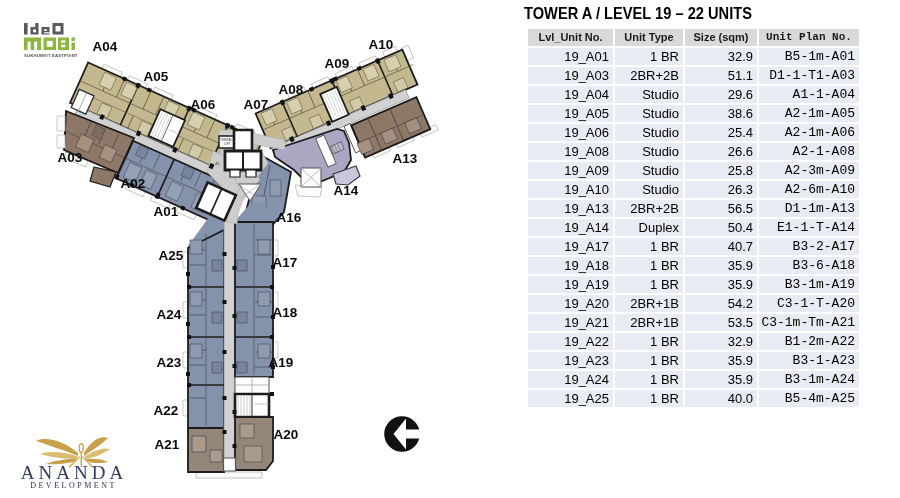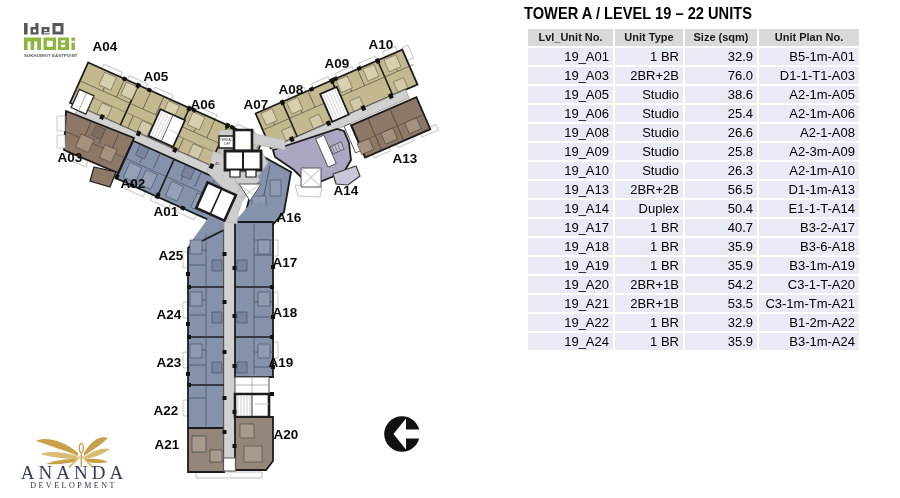--- a/index.html
+++ b/index.html
@@ -4,21 +4,21 @@
 <style>
 html,body{margin:0;padding:0;background:#fff;width:900px;height:498px;overflow:hidden;}
 body{font-family:"Liberation Sans", sans-serif;}
 #page{position:relative;width:900px;height:498px;background:#fff;}
 #plan{position:absolute;left:0;top:0;font-family:"Liberation Sans", sans-serif;}
 #title{position:absolute;left:524px;top:4px;font-size:16.5px;font-weight:bold;color:#000;white-space:nowrap;transform:scaleX(0.888);transform-origin:left center;}
 #tbl{position:absolute;left:528px;top:29px;border-collapse:collapse;table-layout:fixed;}
 #tbl td,#tbl th{font-size:13px;padding:0 4px 0 0;height:17px;line-height:17px;text-align:right;overflow:hidden;white-space:nowrap;border-right:2px solid #fff;border-bottom:2px solid #fff;}
 #tbl th{background:#d9d9d9;font-weight:bold;font-size:11px;text-align:center;color:#1a1a1a;padding:0;}
 #tbl td{background:#e9ebf4;color:#000;}
-#tbl td:last-child,#tbl th:last-child{border-right:none;}
+#tbl td:last-child,#tbl th:last-child{border-right:none;font-family:Liberation Mono, monospace;}
 </style>
 </head>
 <body>
 <div id="page">
 <svg id="plan" width="520" height="498" viewBox="0 0 520 498">
 
 <rect x="24" y="23" width="3.6" height="11.5" fill="#58595b"></rect>
 <path d="M30.5,27 h8 v7.5 h-8 z M35.3,23 h3.2 v4 h-3.2 z" fill="#58595b"></path>
 <rect x="33" y="29.5" width="3" height="2.8" fill="#fff"></rect>
 <rect x="41.5" y="27" width="8" height="7.5" fill="#58595b"></rect>
@@ -415,22 +415,28 @@
         </tr>
 <tr>
           <td>19_A01</td>
           <td>1 BR</td>
           <td>32.9</td>
           <td>B5-1m-A01</td>
         </tr>
 <tr>
           <td>19_A03</td>
           <td>2BR+2B</td>
-          <td>76.0</td>
+          <td>51.1</td>
           <td>D1-1-T1-A03</td>
+        </tr>
+<tr>
+          <td>19_A04</td>
+          <td>Studio</td>
+          <td>29.6</td>
+          <td>A1-1-A04</td>
         </tr>
 <tr>
           <td>19_A05</td>
           <td>Studio</td>
           <td>38.6</td>
           <td>A2-1m-A05</td>
         </tr>
 <tr>
           <td>19_A06</td>
           <td>Studio</td>
@@ -446,21 +452,21 @@
 <tr>
           <td>19_A09</td>
           <td>Studio</td>
           <td>25.8</td>
           <td>A2-3m-A09</td>
         </tr>
 <tr>
           <td>19_A10</td>
           <td>Studio</td>
           <td>26.3</td>
-          <td>A2-1m-A10</td>
+          <td>A2-6m-A10</td>
         </tr>
 <tr>
           <td>19_A13</td>
           <td>2BR+2B</td>
           <td>56.5</td>
           <td>D1-1m-A13</td>
         </tr>
 <tr>
           <td>19_A14</td>
           <td>Duplex</td>
@@ -497,20 +503,32 @@
           <td>53.5</td>
           <td>C3-1m-Tm-A21</td>
         </tr>
 <tr>
           <td>19_A22</td>
           <td>1 BR</td>
           <td>32.9</td>
           <td>B1-2m-A22</td>
         </tr>
 <tr>
+          <td>19_A23</td>
+          <td>1 BR</td>
+          <td>35.9</td>
+          <td>B3-1-A23</td>
+        </tr>
+<tr>
           <td>19_A24</td>
           <td>1 BR</td>
           <td>35.9</td>
           <td>B3-1m-A24</td>
+        </tr>
+<tr>
+          <td>19_A25</td>
+          <td>1 BR</td>
+          <td>40.0</td>
+          <td>B5-4m-A25</td>
         </tr>
 </tbody>
     </table>
 </div>
 
 </body></html>

